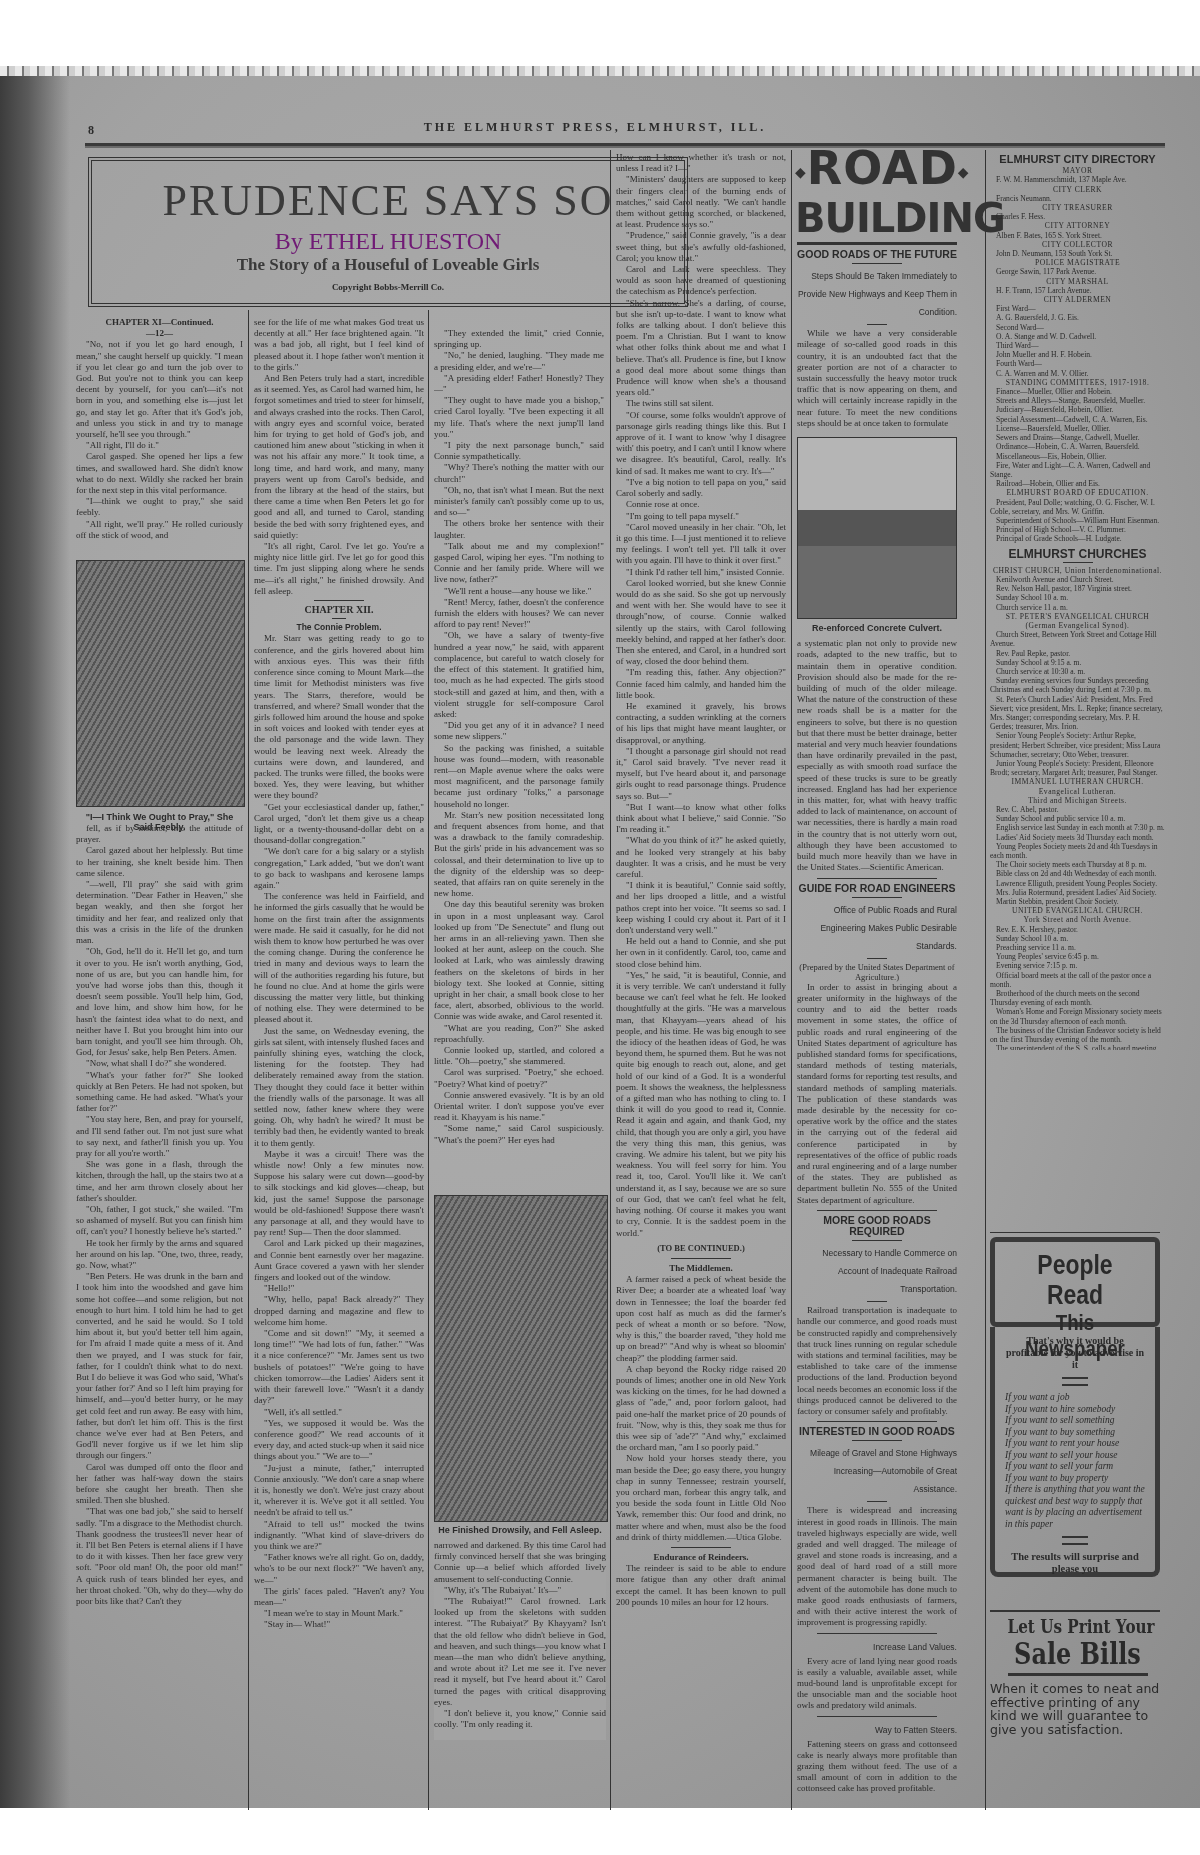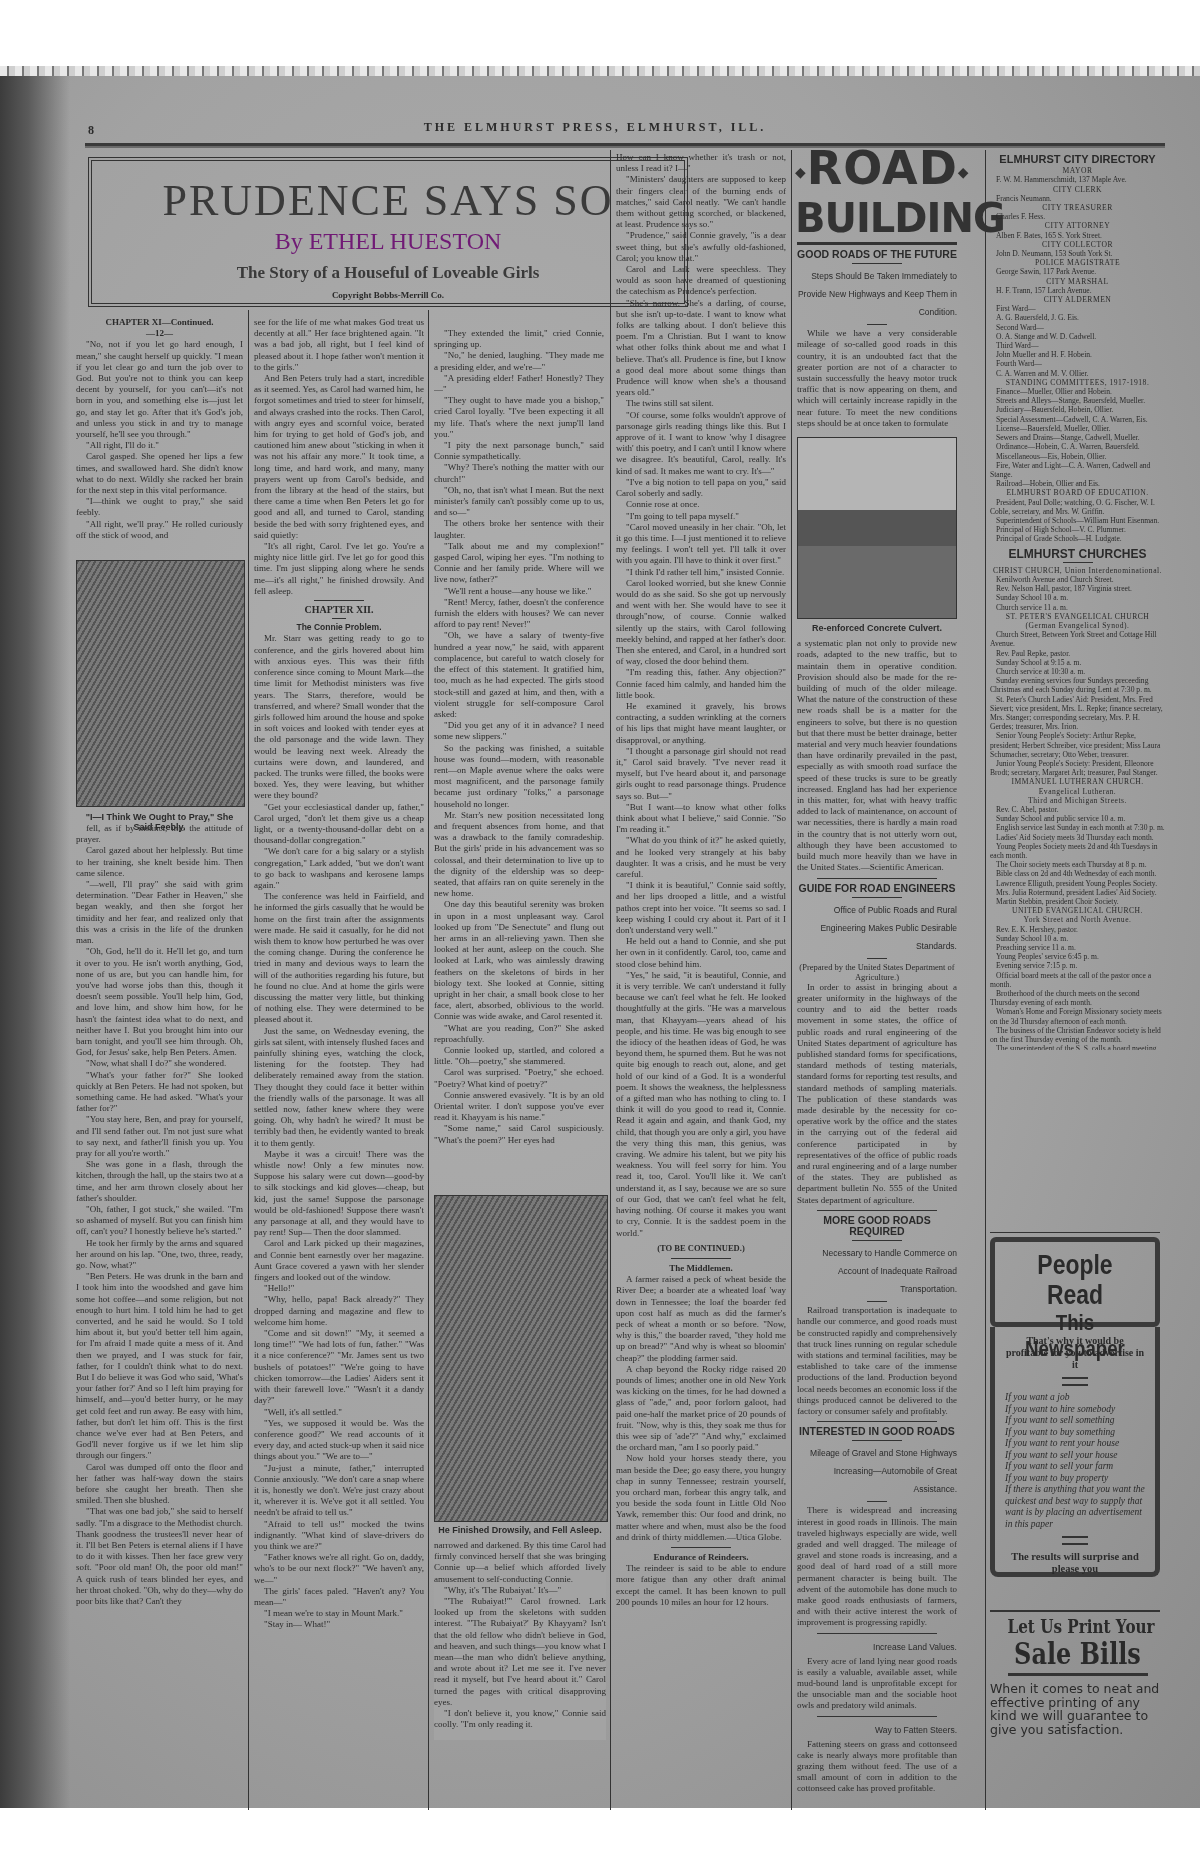--- a/index.html
+++ b/index.html
@@ -11,21 +11,21 @@
   .folio{position:absolute;top:123px;left:88px;font-size:12px;font-weight:bold;letter-spacing:1px;}
   .running{position:absolute;top:120px;left:330px;width:530px;text-align:center;font-size:12px;font-weight:bold;letter-spacing:3px;}
   .toprule{position:absolute;top:143px;left:85px;width:1080px;height:3px;background:#3a3a3a;border-bottom:2px solid #6a6a6a;}
   .col{position:absolute;font-size:9px;line-height:11.2px;text-align:justify;overflow:hidden;}
   .col p{margin:0;text-indent:10px;}
   .vrule{position:absolute;width:1px;background:#333;}
   
   .storybox{position:absolute;left:88px;top:157px;width:600px;height:150px;border:4px double #333;box-sizing:border-box;text-align:center;}
   .storybox .title{font-size:44px;letter-spacing:2px;margin-top:14px;color:#3a3a3a;}
   .storybox .byline{font-size:24px;margin-top:2px;color:#701a75;}
-  .storybox .sub{font-size:17px;margin-top:8px;font-weight:bold;color:#3a3a3a;}
+  .storybox .sub{font-size:17px;font-weight:bold;color:#3a3a3a;}
   .storybox .copy{font-size:9px;margin-top:7px;font-weight:bold;}
   .center{text-align:center;font-weight:bold;}
   .hd{font-family:"Liberation Sans","DejaVu Sans",sans-serif;font-weight:bold;text-align:center;}
   .illus{position:absolute;background:#6f6f6f;border:1px solid #333;
     background-image:repeating-linear-gradient(120deg,#555 0 2px,#7a7a7a 2px 5px);}
   .caption{position:absolute;font-size:9px;font-weight:bold;text-align:center;font-family:"Liberation Sans",sans-serif;}
   .road-title{position:absolute;left:700px;top:145px;width:240px;text-align:center;font-family:"DejaVu Sans","Liberation Sans",sans-serif;font-weight:bold;color:#333;line-height:46px;}
   .road-title .r1{font-size:46px;letter-spacing:1px;}
   .road-title .r2{font-size:52px;letter-spacing:-1px;}
   .section-h{font-family:"Liberation Sans",sans-serif;font-weight:bold;font-size:12px;text-align:center;margin:4px 0 2px;}

